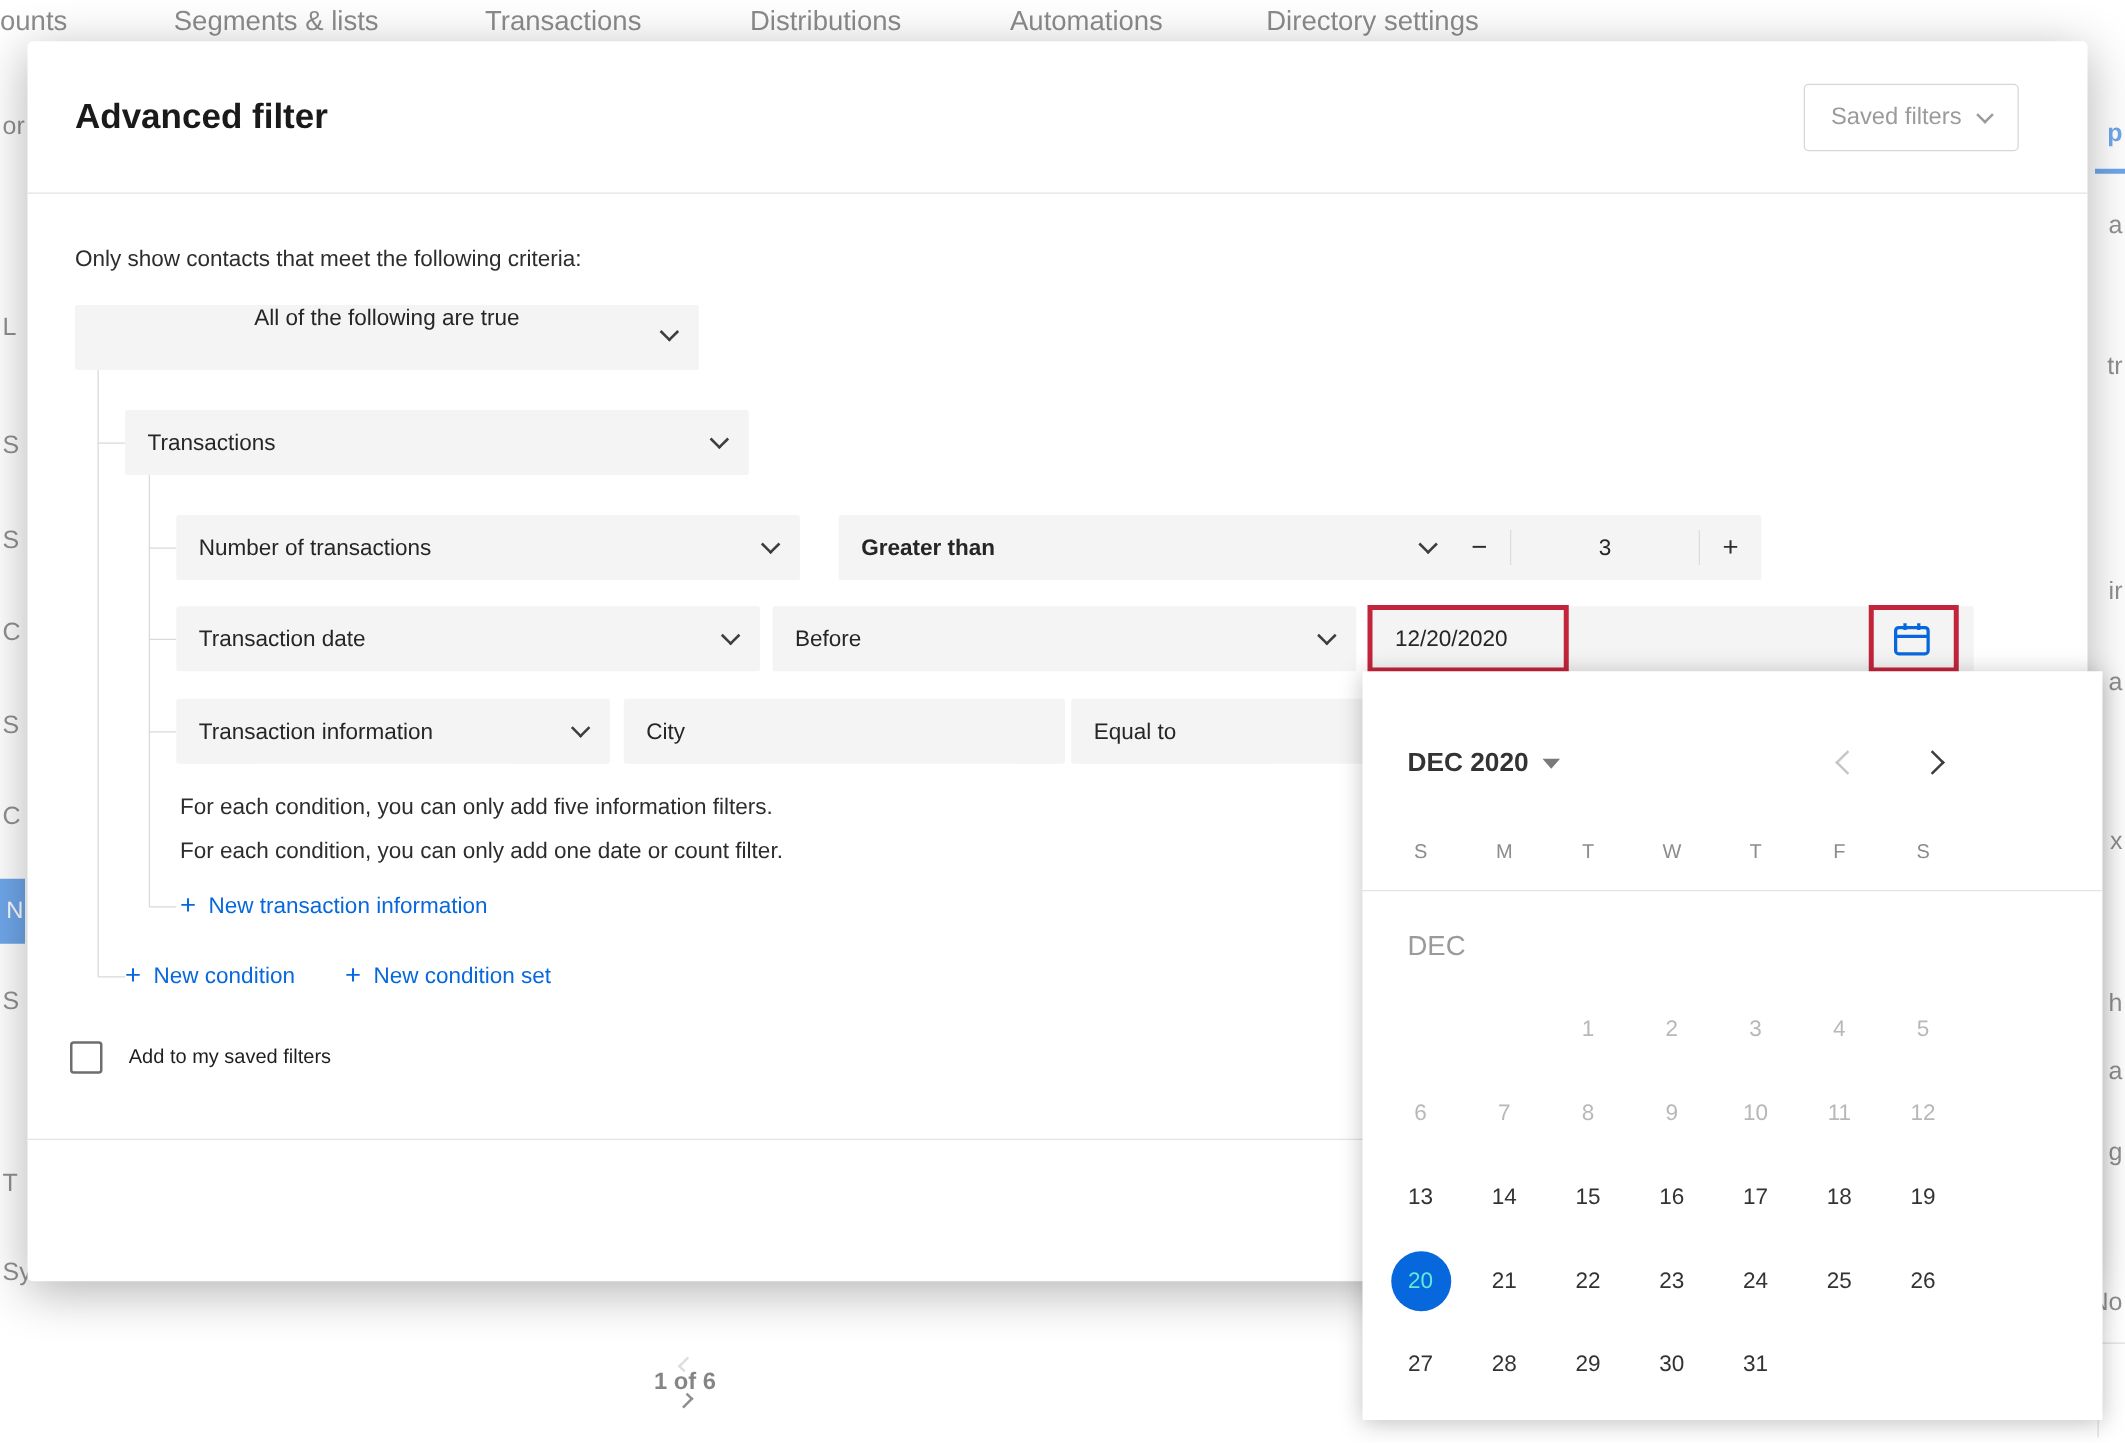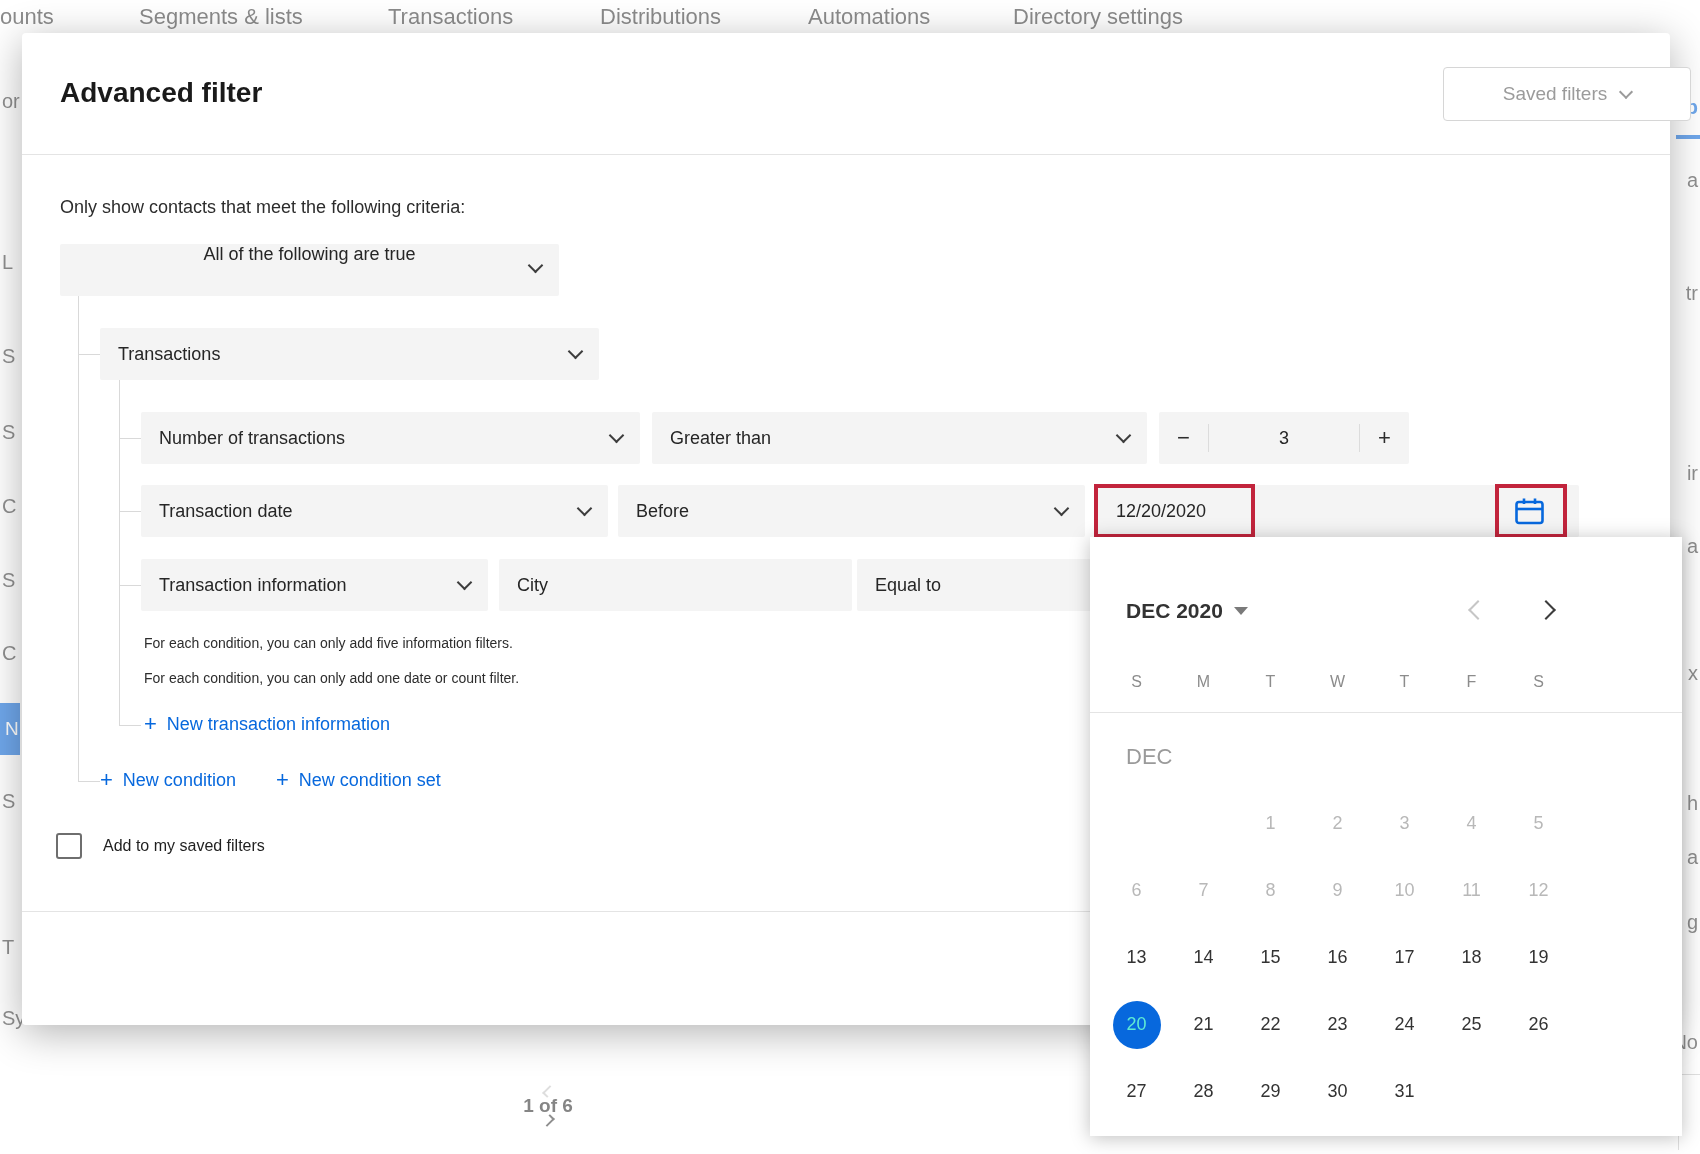--- a/index.html
+++ b/index.html
@@ -25,54 +25,54 @@
   .chev.left  { transform:rotate(135deg); }
   .chev.right { transform:rotate(-45deg); }
   .chev.gray  { border-color:#c6c6c6; }
   .chev.big   { width:14px; height:14px; border-width:0 2.5px 2.5px 0; }
 
   .dim { position:absolute; inset:0; background:rgba(255,255,255,0.42); z-index:5; }
 
   
   .modal { position:absolute; left:22px; top:33px; width:1648px; height:992px; background:#fff; border-radius:4px; box-shadow:0 8px 40px rgba(0,0,0,0.30); z-index:10; }
   .modal-title { position:absolute; left:38px; top:44px; font-size:28px; font-weight:bold; color:#1a1a1a; }
-  .saved-filters-btn { position:absolute; left:1421px; top:34px; width:248px; height:54px; background:#fff; border:1px solid #d6d6d6; border-radius:4px; display:flex; align-items:center; justify-content:center; gap:14px; font-size:19px; color:#9b9b9b; cursor:pointer; }
+  .saved-filters-btn { position:absolute; left:1421px; top:34px; width:172px; height:54px; background:#fff; border:1px solid #d6d6d6; border-radius:4px; display:flex; align-items:center; justify-content:center; gap:14px; font-size:19px; color:#9b9b9b; cursor:pointer; }
   .saved-filters-btn .chev { border-color:#9b9b9b; width:10px; height:10px; }
   .hdr-divider { position:absolute; left:0; top:121px; width:100%; height:1px; background:#e4e4e4; }
   .criteria { position:absolute; left:38px; top:164px; font-size:18px; color:#2d2d2d; }
 
   .tree { position:absolute; background:#d9d9d9; }
   #v1        { left:56px; top:263px; width:1px;  height:485px; }
   #v2        { left:97px; top:347px; width:1px;  height:345px; }
   #stub-trans{ left:56px; top:321px; width:22px; height:1px; }
   #stub-r1   { left:97px; top:405px; width:22px; height:1px; }
   #stub-r2   { left:97px; top:478px; width:22px; height:1px; }
   #stub-r3   { left:97px; top:552px; width:22px; height:1px; }
   #stub-link { left:97px; top:692px; width:22px; height:1px; }
   #stub-nc   { left:56px; top:748px; width:22px; height:1px; }
 
   .field { position:absolute; height:52px; background:#f4f4f4; display:flex; align-items:center; padding:0 18px; font-size:18px; color:#262626; border-radius:2px; cursor:pointer; }
   .field .chev { margin-left:auto; }
   #dd-logic  { left:38px;  top:211px; width:499px;flex-direction:column; }
   #dd-trans  { left:78px;  top:295px; width:499px; }
   #dd-field1 { left:119px; top:379px; width:499px; }
-  #dd-op1    { left:630px; top:379px; width:495px; }
+  #dd-op1    { left:649px; top:379px; width:495px;font-weight:bold; }
   #stepper   { left:1137px; top:379px; width:250px; padding:0; }
   .step-btn  { width:49px; text-align:center; font-size:22px; color:#2d2d2d; cursor:pointer; }
   .step-sep  { width:1px; height:28px; background:#dcdcdc; }
   .step-val  { flex:1; text-align:center; font-size:18px; }
   #dd-field2 { left:119px; top:452px; width:467px; }
   #dd-op2    { left:596px; top:452px; width:467px; }
   #date-field{ left:1074px; top:452px; width:483px; padding:0 20px; }
   #cal-trigger-icon { position:absolute; left:1491px; top:463px; width:33px; height:30px; color:var(--accent); cursor:pointer; }
   #dd-field3 { left:119px; top:526px; width:347px; }
   #dd-city   { left:477px; top:526px; width:353px; }
   #dd-equal  { left:835px; top:526px; width:477px; }
 
-  .info-line { position:absolute; left:122px; font-size:14px; color:#2d2d2d;text-align:right; }
+  .info-line { position:absolute; left:122px; font-size:18px; color:#2d2d2d;text-align:right; }
   #info1 { top:602px; } #info2 { top:637px; }
 
   .tlink { display:flex; align-items:center; gap:10px; font-size:18px; color:var(--accent); cursor:pointer; }
   .tlink .plus { font-size:22px; line-height:1; }
   #link-nti  { position:absolute; left:122px; top:680px; }
   #links-row { position:absolute; left:78px; top:736px; display:flex; gap:40px; }
 
   .checkbox-row { position:absolute; left:34px; top:800px; display:flex; align-items:center; gap:21px; }
   .checkbox { width:26px; height:26px; border:2px solid #6e6e6e; border-radius:3px; background:#fff; cursor:pointer; }
   .checkbox-label { font-size:16px; color:#1f1f1f; }

